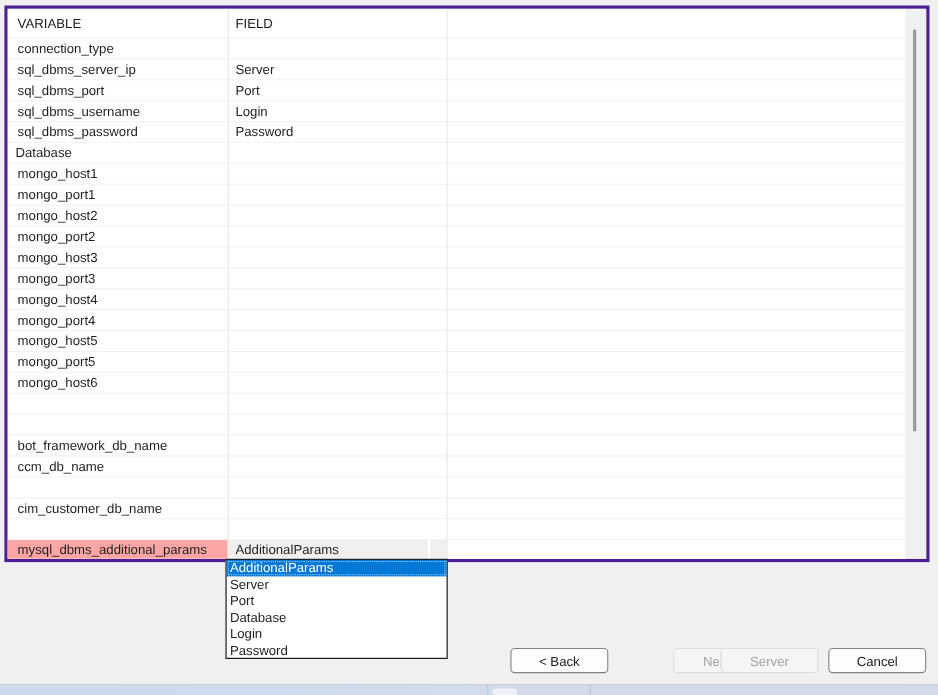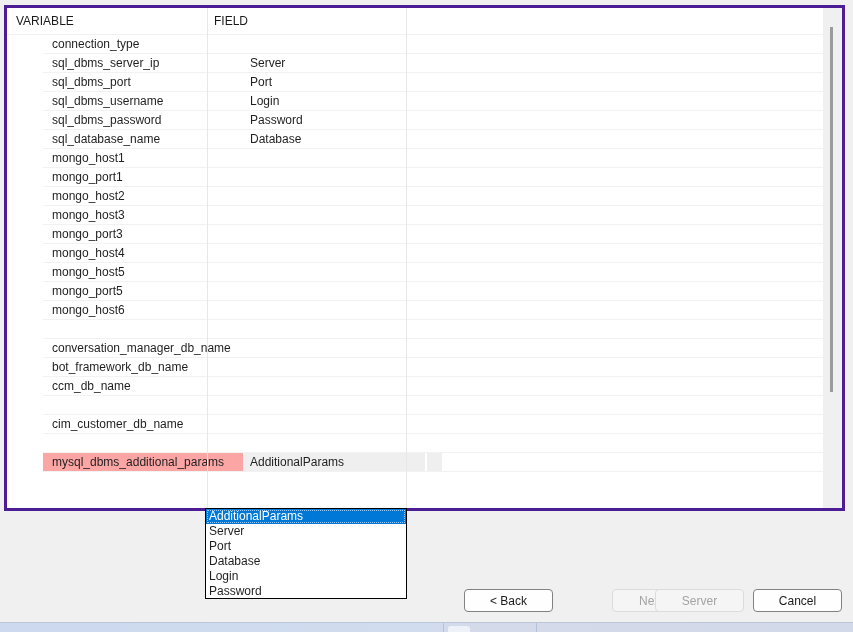--- a/index.html
+++ b/index.html
@@ -17,21 +17,21 @@
   }
   .grid{position:absolute;left:0;top:0;right:19px;bottom:0;background:#fff;overflow:hidden;}
   .vline{position:absolute;top:0;bottom:0;width:1px;background:#e7e7e7;z-index:2;}
   .vline.v1{left:200px;}
   .vline.v2{left:399px;}
   .thead{display:flex;height:27px;align-items:center;border-bottom:1px solid #f2f2f2;box-sizing:border-box;}
   .th{color:#1a1a1a;}
   .th.c1{width:200px;padding-left:9px;box-sizing:border-box;}
   .th.c2{width:199px;padding-left:7px;box-sizing:border-box;}
   .th.c3{flex:1;}
-  .tr{display:flex;height:19px;border-bottom:1px solid #f2f2f2;box-sizing:border-box;align-items:center;margin-left:36px;}
+  .tr{display:flex;height:19px;border-bottom:1px solid #f2f2f2;box-sizing:border-box;align-items:center;}
   .td{height:100%;display:flex;align-items:center;box-sizing:border-box;overflow:hidden;white-space:nowrap;}
   .td.c1{width:200px;padding-left:9px;}
   .td.c2{width:199px;padding-left:7px;}
   .td.c3{flex:1;}
   .tr.sel .c1{background:#fca5a5;}
   .tr.sel .c2{padding:0;}
   
   .editor{display:flex;width:100%;height:100%;background:#efefef;align-items:center;}
   .editor-text{flex:1;padding-left:7px;}
   .editor-sep{width:2px;height:100%;background:#ffffff;}
@@ -103,75 +103,83 @@
           <div class="td c1">sql_dbms_username</div>
           <div class="td c2">Login</div>
           <div class="td c3"></div>
         </div>
         <div class="tr">
           <div class="td c1">sql_dbms_password</div>
           <div class="td c2">Password</div>
           <div class="td c3"></div>
         </div>
         <div class="tr">
-          <div class="td c1">sql_database_name</div>
           <div class="td c2">Database</div>
           <div class="td c3"></div>
         </div>
         <div class="tr">
           <div class="td c1">mongo_host1</div>
           <div class="td c2"></div>
           <div class="td c3"></div>
         </div>
         <div class="tr">
           <div class="td c1">mongo_port1</div>
           <div class="td c2"></div>
           <div class="td c3"></div>
         </div>
         <div class="tr">
           <div class="td c1">mongo_host2</div>
           <div class="td c2"></div>
           <div class="td c3"></div>
         </div>
         <div class="tr">
+          <div class="td c1">mongo_port2</div>
+          <div class="td c2"></div>
+          <div class="td c3"></div>
+        </div>
+        <div class="tr">
           <div class="td c1">mongo_host3</div>
           <div class="td c2"></div>
           <div class="td c3"></div>
         </div>
         <div class="tr">
           <div class="td c1">mongo_port3</div>
           <div class="td c2"></div>
           <div class="td c3"></div>
         </div>
         <div class="tr">
           <div class="td c1">mongo_host4</div>
           <div class="td c2"></div>
           <div class="td c3"></div>
         </div>
         <div class="tr">
+          <div class="td c1">mongo_port4</div>
+          <div class="td c2"></div>
+          <div class="td c3"></div>
+        </div>
+        <div class="tr">
           <div class="td c1">mongo_host5</div>
           <div class="td c2"></div>
           <div class="td c3"></div>
         </div>
         <div class="tr">
           <div class="td c1">mongo_port5</div>
           <div class="td c2"></div>
           <div class="td c3"></div>
         </div>
         <div class="tr">
           <div class="td c1">mongo_host6</div>
           <div class="td c2"></div>
           <div class="td c3"></div>
         </div>
         <div class="tr">
           <div class="td c2"></div>
           <div class="td c3"></div>
         </div>
         <div class="tr">
-          <div class="td c1">conversation_manager_db_name</div>
           <div class="td c2"></div>
           <div class="td c3"></div>
         </div>
         <div class="tr">
           <div class="td c1">bot_framework_db_name</div>
           <div class="td c2"></div>
           <div class="td c3"></div>
         </div>
         <div class="tr">
           <div class="td c1">ccm_db_name</div>

